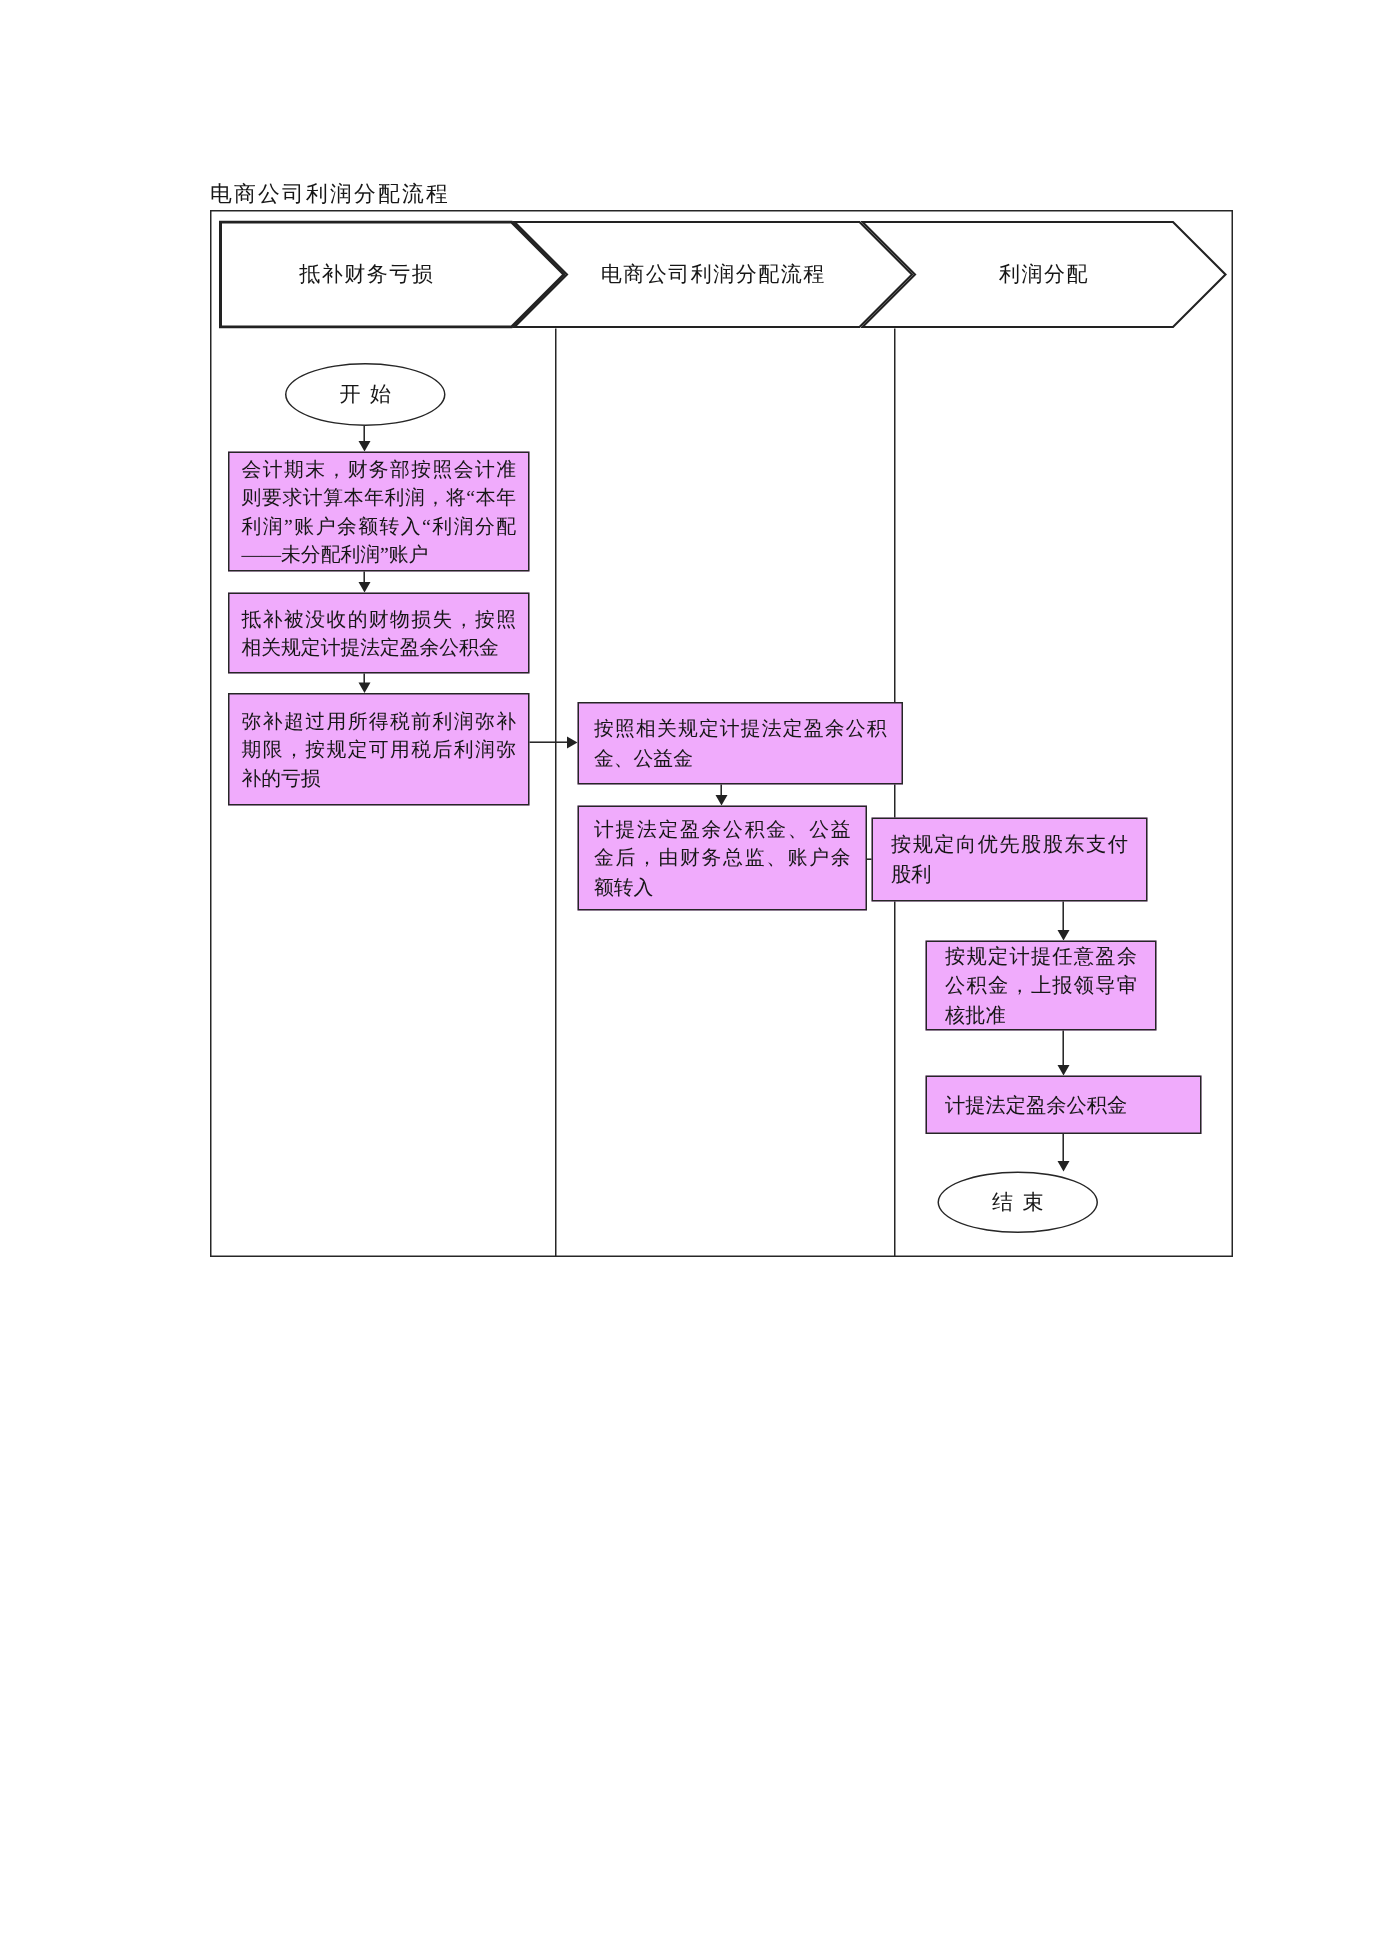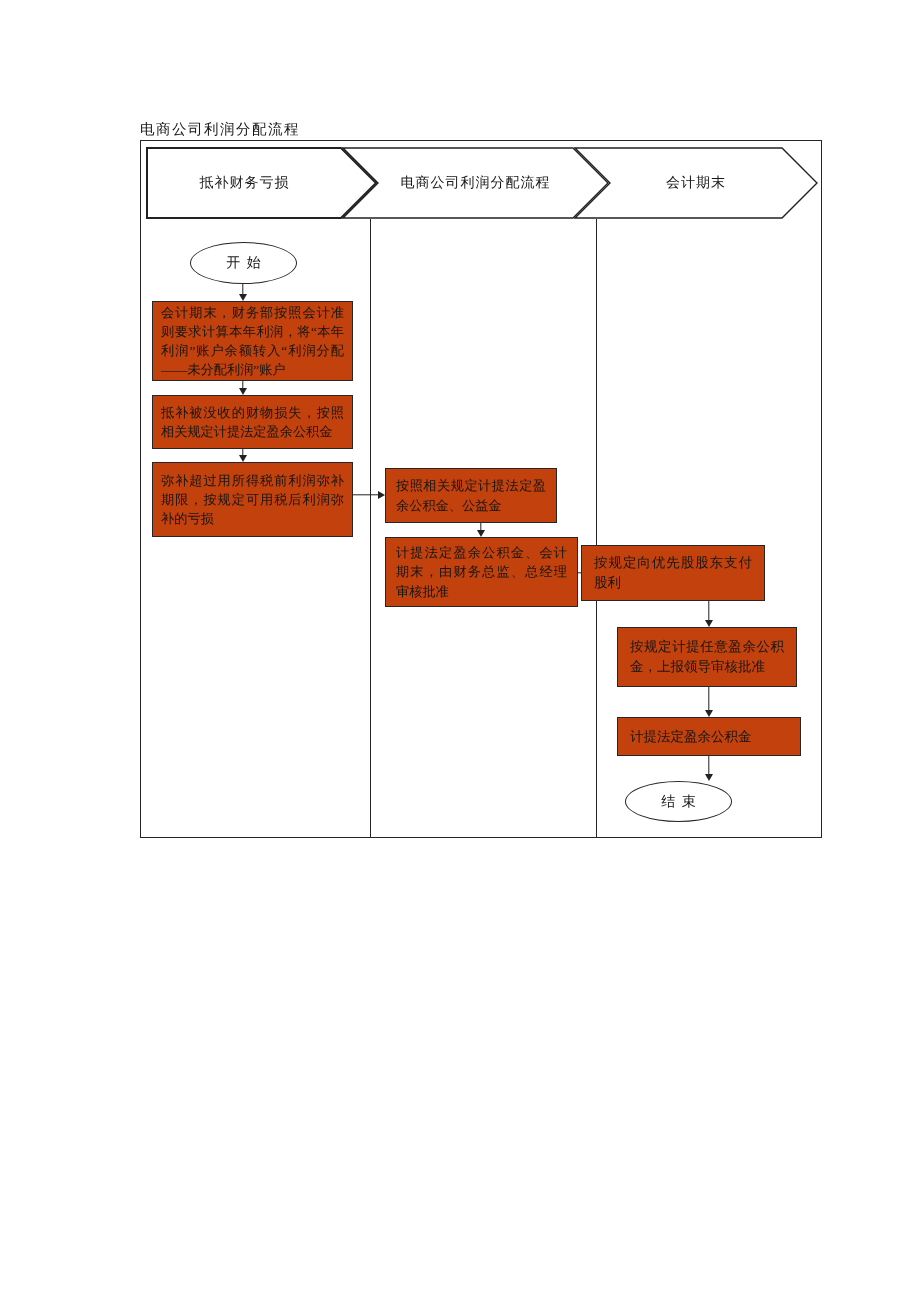--- a/index.html
+++ b/index.html
@@ -19,21 +19,21 @@
   }
   .lane-divider{
     position:absolute; top:219px; height:619px; width:1.4px; background:#262626;
   }
   .lane-arrow{ position:absolute; }
   .lane-label{
     position:absolute; height:72px; display:flex; align-items:center; justify-content:center;
     font-size:14px; letter-spacing:1px; pointer-events:none;text-align:right;
   }
   .pbox{
-    position:absolute; border:1.4px solid #262626; background:#c2410c;
+    position:absolute; border:1.4px solid #262626; background:#f0abfc;
     display:flex; align-items:center; padding:2px 8px;
     font-size:13.2px; line-height:1.45;
   }
   .pbox .txt{ width:100%; text-align:justify; }
   .pbox.col3{ font-size:13.5px; padding:3px 12px; }
   .terminal{
     position:absolute; border:1.4px solid #262626; border-radius:50%; background:#fff;
     display:flex; align-items:center; justify-content:center;
     font-size:14px; letter-spacing:0.45em; text-indent:0.45em;
   }
@@ -63,21 +63,21 @@
   </svg>
   <svg class="lane-arrow" style="left:342px;top:147px" width="267" height="72" viewBox="0 0 267 72">
     <polygon points="1,1 231,1 266,36 231,71 1,71 36,36" fill="#ffffff" stroke="#222222" stroke-width="1.4"></polygon>
   </svg>
   <svg class="lane-arrow" style="left:574px;top:147px" width="244" height="72" viewBox="0 0 244 72">
     <polygon points="1,1 208,1 243,36 208,71 1,71 36,36" fill="#ffffff" stroke="#222222" stroke-width="1.4"></polygon>
   </svg>
 
   <div class="lane-label" style="left:146px;top:147px;width:231px;padding-right:34px">抵补财务亏损</div>
   <div class="lane-label" style="left:342px;top:147px;width:267px">电商公司利润分配流程</div>
-  <div class="lane-label" style="left:574px;top:147px;width:244px">会计期末</div>
+  <div class="lane-label" style="left:574px;top:147px;width:244px">利润分配</div>
 
   <div class="terminal" style="left:190px;top:242px;width:107px;height:42px">开始</div>
 
   <div class="varrow" style="left:238px;top:284px;height:17px">
     <i class="ln"></i>
     <i class="hd"></i>
   </div>
 
   <div class="pbox" style="left:152px;top:301px;width:201px;height:80px">
     <span class="txt">会计期末，财务部按照会计准则要求计算本年利润，将“本年利润”账户余额转入“利润分配——未分配利润”账户</span>
@@ -99,48 +99,48 @@
 
   <div class="pbox" style="left:152px;top:462px;width:201px;height:75px">
     <span class="txt">弥补超过用所得税前利润弥补期限，按规定可用税后利润弥补的亏损</span>
   </div>
 
   <div class="harrow" style="left:353px;top:490px;width:32px">
     <i class="ln"></i>
     <i class="hd"></i>
   </div>
 
-  <div class="pbox" style="left:385px;top:468px;width:172px;height:55px;padding:2px 10px">
+  <div class="pbox" style="left:385px;top:468px;width:217px;height:55px;padding:2px 10px">
     <span class="txt">按照相关规定计提法定盈余公积金、公益金</span>
   </div>
 
   <div class="varrow" style="left:476px;top:523px;height:14px">
     <i class="ln"></i>
     <i class="hd"></i>
   </div>
 
   <div class="pbox" style="left:385px;top:537px;width:193px;height:70px;padding:2px 10px">
-    <span class="txt">计提法定盈余公积金、会计期末，由财务总监、总经理审核批准</span>
+    <span class="txt">计提法定盈余公积金、公益金后，由财务总监、账户余额转入</span>
   </div>
 
   <div class="harrow" style="left:578px;top:568px;width:39px">
     <i class="ln"></i>
     <i class="hd"></i>
   </div>
 
   <div class="pbox col3" style="left:581px;top:545px;width:184px;height:56px">
     <span class="txt">按规定向优先股股东支付股利</span>
   </div>
 
   <div class="varrow" style="left:704px;top:601px;height:26px">
     <i class="ln"></i>
     <i class="hd"></i>
   </div>
 
-  <div class="pbox col3" style="left:617px;top:627px;width:180px;height:60px">
+  <div class="pbox col3" style="left:617px;top:627px;width:154px;height:60px">
     <span class="txt">按规定计提任意盈余公积金，上报领导审核批准</span>
   </div>
 
   <div class="varrow" style="left:704px;top:687px;height:30px">
     <i class="ln"></i>
     <i class="hd"></i>
   </div>
 
   <div class="pbox col3" style="left:617px;top:717px;width:184px;height:39px">
     <span class="txt">计提法定盈余公积金</span>

